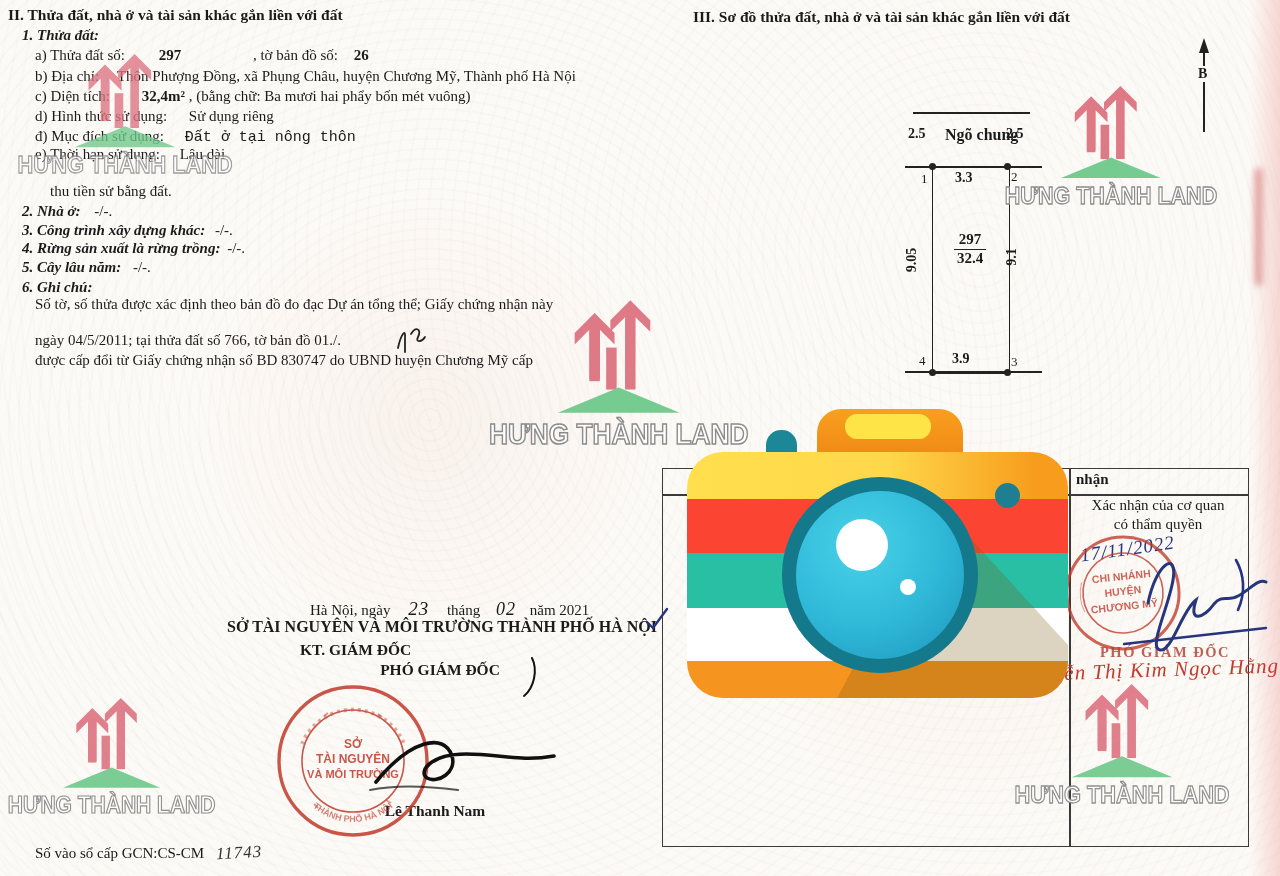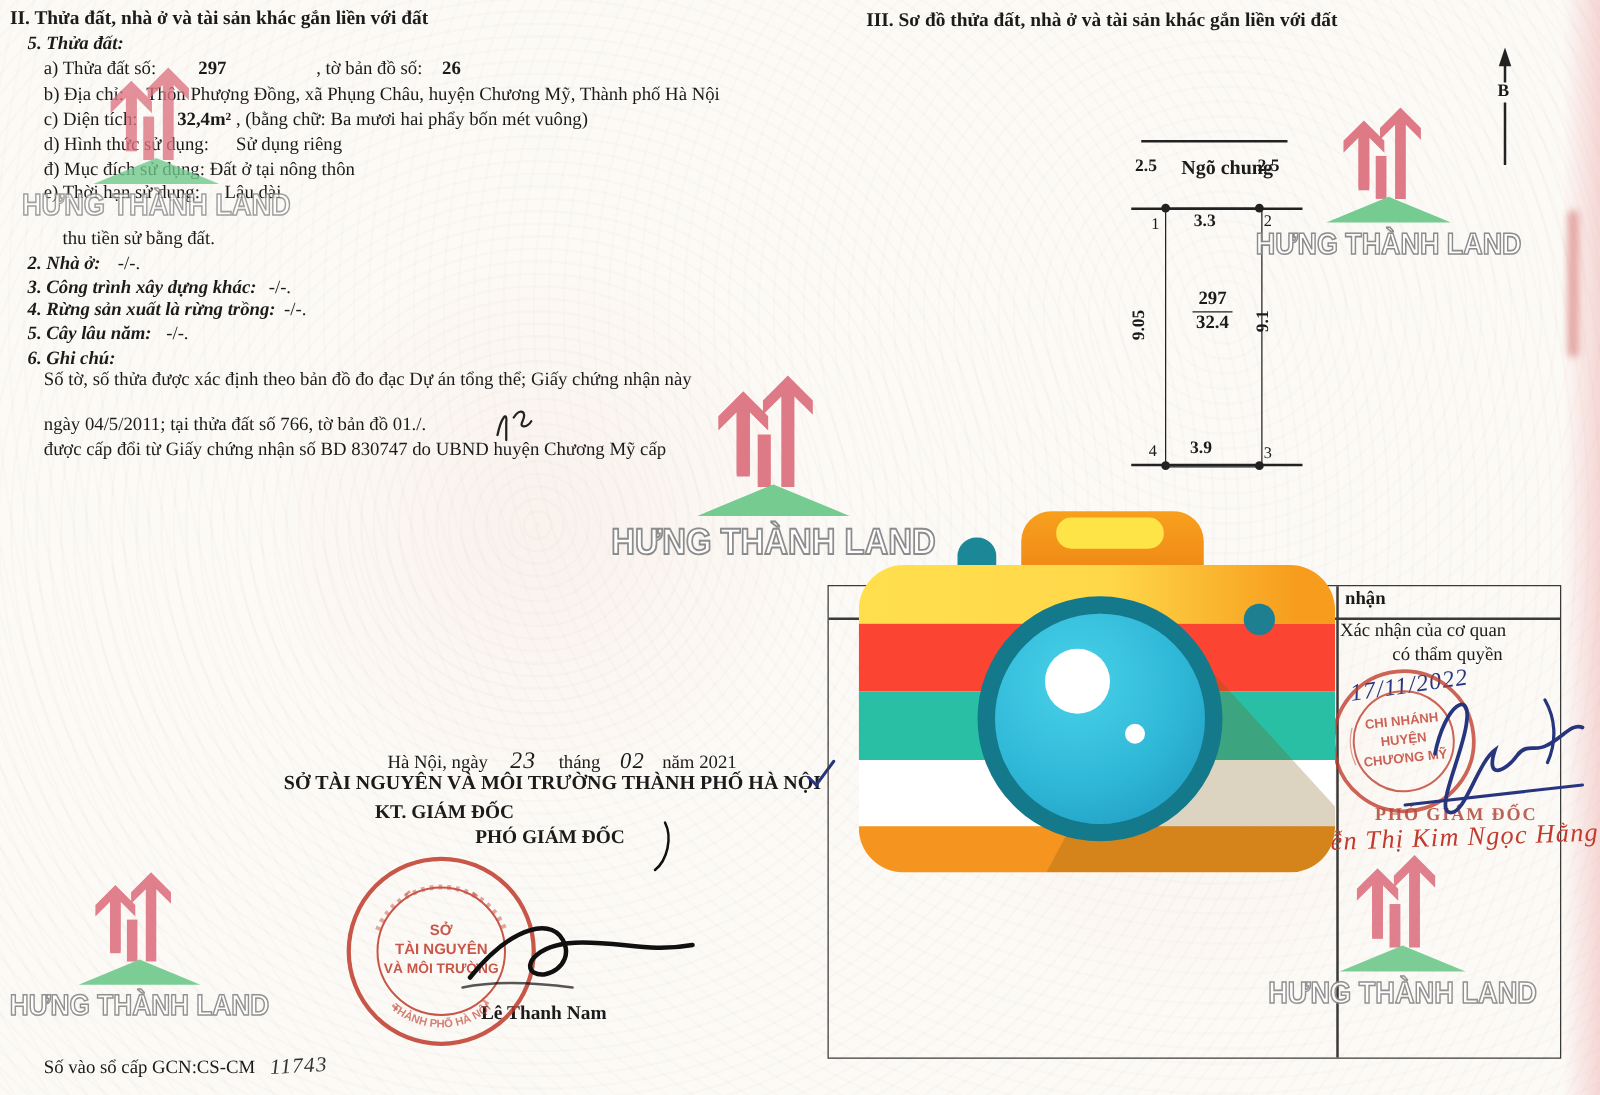--- a/index.html
+++ b/index.html
@@ -55,21 +55,21 @@
 </style>
 </head>
 <body>
 
 <div class="page">
 
   <div class="edge-strip"></div>
   <div class="edge-smudge"></div>
 
   <div class="ln b" style="left:8px;top:6px;font-size:15.5px;">II. Thửa đất, nhà ở và tài sản khác gắn liền với đất</div>
-  <div class="ln bi" style="left:22px;top:27px;">5. Thửa đất:</div>
+  <div class="ln bi" style="left:22px;top:27px;">1. Thửa đất:</div>
 
   <div class="ln" style="left:35px;top:47px;">
     <span>a) Thửa đất số:</span>
     <span class="val-b" style="margin-left:30px;">297</span>
     <span style="margin-left:68px;">, tờ bản đồ số:</span>
     <span class="val-b" style="margin-left:12px;">26</span>
   </div>
   <div class="ln" style="left:35px;top:68px;">
     <span>b) Địa chỉ:</span>
     <span style="margin-left:14px;">Thôn Phượng Đồng, xã Phụng Châu, huyện Chương Mỹ, Thành phố Hà Nội</span>
@@ -78,21 +78,21 @@
     <span>c) Diện tích:</span>
     <span class="val-b" style="margin-left:28px;">32,4m²</span>
     <span>, (bằng chữ: Ba mươi hai phẩy bốn mét vuông)</span>
   </div>
   <div class="ln" style="left:35px;top:108px;text-align:right;">
     <span>d) Hình thức sử dụng:</span>
     <span style="margin-left:18px;">Sử dụng riêng</span>
   </div>
   <div class="ln" style="left:35px;top:128px;">
     <span>đ) Mục đích sử dụng:</span>
-    <span style="margin-left:0;">Đất ở tại nông thôn</span>
+    <span style="margin-left:17px;font-family:Liberation Mono, monospace;">Đất ở tại nông thôn</span>
   </div>
   <div class="ln" style="left:35px;top:146px;">
     <span>e) Thời hạn sử dụng:</span>
     <span style="margin-left:16px;">Lâu dài</span>
   </div>
   <div class="ln" style="left:50px;top:183px;">thu tiền sử bằng đất.</div>
 
   <div class="ln" style="left:22px;top:203px;">
     <span class="bi">2. Nhà ở:</span>
     <span style="margin-left:10px;">-/-.</span>
@@ -148,21 +148,21 @@
     <div class="frac-top b" style="display:inline-block;font-size:15px;">297</div>
     <div class="b" style="font-size:15px;">32.4</div>
   </div>
   <div class="diag-line" style="left:905px;top:371px;width:137px;height:2px;"></div>
 
   <div class="ctable">
     <div class="vdiv"></div>
     <div class="hrow"></div>
   </div>
   <div class="ln b" style="left:1076px;top:471px;z-index:11;">nhận</div>
-  <div class="abs" style="left:1072px;top:497px;width:172px;font-size:15px;z-index:11;">Xác nhận của cơ quan</div>
+  <div class="abs" style="left:1072px;top:497px;width:172px;text-align:center;font-size:15px;z-index:11;">Xác nhận của cơ quan</div>
   <div class="abs" style="left:1072px;top:516px;width:172px;text-align:center;font-size:15px;z-index:11;">có thẩm quyền</div>
   <div class="ln hand" style="left:1080px;top:538px;font-size:19px;color:#27357e;transform:rotate(-8deg);z-index:11;">17/11/2022</div>
 
   <svg class="stamp" style="left:1058px;top:528px;transform:rotate(-6deg);opacity:.78;z-index:11;" width="130" height="130" viewBox="0 0 130 130">
     <circle cx="65" cy="65" r="56" fill="none" stroke="#bf3a2b" stroke-width="3"></circle>
     <circle cx="65" cy="65" r="40" fill="none" stroke="#bf3a2b" stroke-width="1.6"></circle>
     <path d="M25 80 A 43 43 0 0 1 25 50" fill="none" stroke="#bf3a2b" stroke-width="1" opacity=".6"></path>
     <text x="65" y="52" text-anchor="middle" font-size="10.5" fill="#bf3a2b" font-family="Liberation Sans,sans-serif" font-weight="bold">CHI NHÁNH</text>
     <text x="65" y="67" text-anchor="middle" font-size="10.5" fill="#bf3a2b" font-family="Liberation Sans,sans-serif" font-weight="bold">HUYỆN</text>
     <text x="65" y="82" text-anchor="middle" font-size="10.5" fill="#bf3a2b" font-family="Liberation Sans,sans-serif" font-weight="bold">CHƯƠNG MỸ</text>

